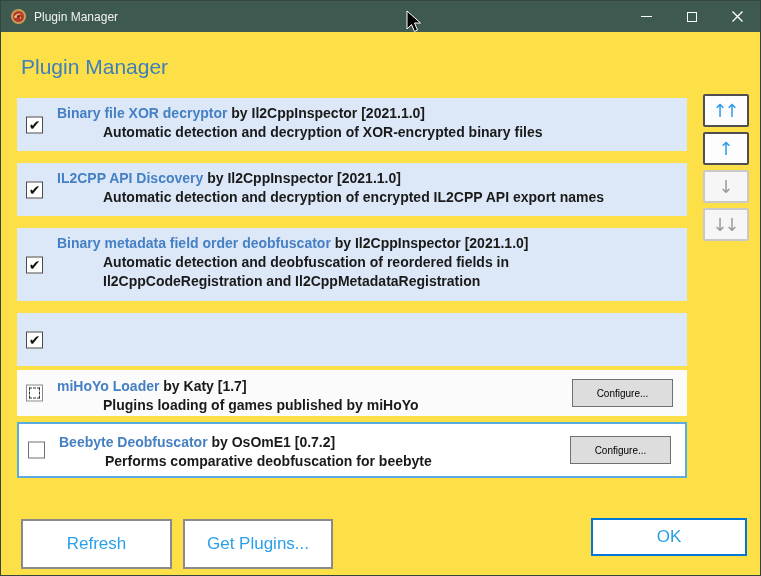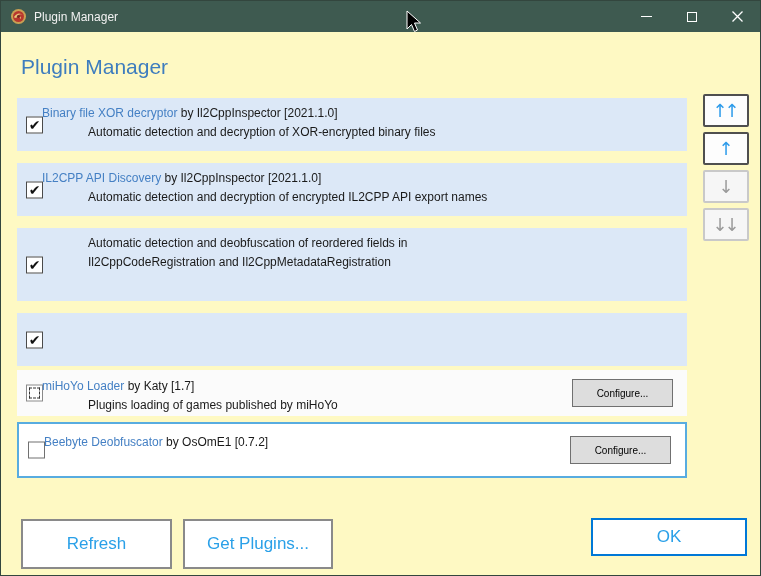--- a/index.html
+++ b/index.html
@@ -1,21 +1,21 @@
 <!DOCTYPE html>
 <html><head>
 <meta charset="utf-8">
 <style>
   * { margin: 0; padding: 0; box-sizing: border-box; }
   html, body { width: 761px; height: 576px; }
   body { font-family: "Liberation Sans", sans-serif; background: #fff; }
 
   .window {
     position: relative; width: 761px; height: 576px;
-    background: #fef9c3; border: 1px solid #33463e; overflow: hidden;
+    background: #fde047; border: 1px solid #33463e; overflow: hidden;
   }
 
   
   .titlebar {
     position: absolute; left: 0; top: 0; right: 0; height: 31px;
     background: #3e5a50; display: flex; align-items: center;
   }
   .titlebar .app-icon { margin-left: 9px; width: 17px; height: 17px; flex: 0 0 auto; }
   .titlebar .title-text { color: #f2f2f2; font-size: 12px; margin-left: 7px; }
   .caption-btn {
@@ -44,21 +44,21 @@
     position: absolute; left: 9px; top: 50%; transform: translateY(-50%);
     width: 17px; height: 17px; background: #fff; border: 1px solid #4a4a4a;
     display: flex; align-items: center; justify-content: center;
     font-size: 14px; line-height: 1; color: #111; cursor: default;
   }
   .plugin-row .checkbox.indeterminate { border-color: #8a8a8a; }
   .plugin-row .checkbox.indeterminate .dots {
     width: 11px; height: 11px; border: 1px dashed #333;
   }
   .plugin-row .checkbox.unchecked { border-color: #707070; }
-  .rowtext { position: absolute; left: 25px; top: 6px; font-size: 12px; line-height: 19px; color: #1a1a1a; }
+  .rowtext { position: absolute; left: 40px; top: 6px; font-size: 14px; line-height: 19px; color: #1a1a1a; font-weight: bold; }
   .rowtext .plugin-name { color: #4580c4; cursor: default; }
   .rowtext .byline { color: #1a1a1a; }
   .rowtext .desc { color: #1a1a1a; white-space: pre-line; margin-left: 46px; }
 
   .row-1 { top: 97px;  height: 53px; }
   .row-2 { top: 162px; height: 53px; }
   .row-3 { top: 227px; height: 73px; }
   .row-4 { top: 312px; height: 53px; }
   .row-5 { top: 369px; height: 46px; background: #fbfbfb; }
   .row-6 { top: 421px; height: 56px; background: #ffffff; border: 2px solid #58ace0; }
@@ -140,20 +140,21 @@
     <span class="checkbox checked">✔</span>
     <div class="rowtext">
       <div><span class="plugin-name">IL2CPP API Discovery</span> <span class="byline">by Il2CppInspector [2021.1.0]</span></div>
       <div class="desc">Automatic detection and decryption of encrypted IL2CPP API export names</div>
     </div>
   </div>
 
   <div class="plugin-row row-3">
     <span class="checkbox checked">✔</span>
     <div class="rowtext">
+      <div><span class="plugin-name">Binary metadata field order deobfuscator</span> <span class="byline">by Il2CppInspector [2021.1.0]</span></div>
       <div class="desc">Automatic detection and deobfuscation of reordered fields in
 Il2CppCodeRegistration and Il2CppMetadataRegistration</div>
     </div>
   </div>
 
   <div class="plugin-row row-4">
     <span class="checkbox checked">✔</span>
   </div>
 
   <div class="plugin-row row-5">
@@ -164,20 +165,21 @@
       <div><span class="plugin-name">miHoYo Loader</span> <span class="byline">by Katy [1.7]</span></div>
       <div class="desc">Plugins loading of games published by miHoYo</div>
     </div>
     <button class="configure-btn">Configure...</button>
   </div>
 
   <div class="plugin-row row-6">
     <span class="checkbox unchecked"></span>
     <div class="rowtext">
       <div><span class="plugin-name">Beebyte Deobfuscator</span> <span class="byline">by OsOmE1 [0.7.2]</span></div>
+      <div class="desc">Performs comparative deobfuscation for beebyte</div>
     </div>
     <button class="configure-btn">Configure...</button>
   </div>
 
   <button class="reorder-btn double rb-1">↑↑</button>
   <button class="reorder-btn rb-2">↑</button>
   <button class="reorder-btn disabled rb-3">↓</button>
   <button class="reorder-btn double disabled rb-4">↓↓</button>
 
   <button class="footer-btn refresh-btn">Refresh</button>

